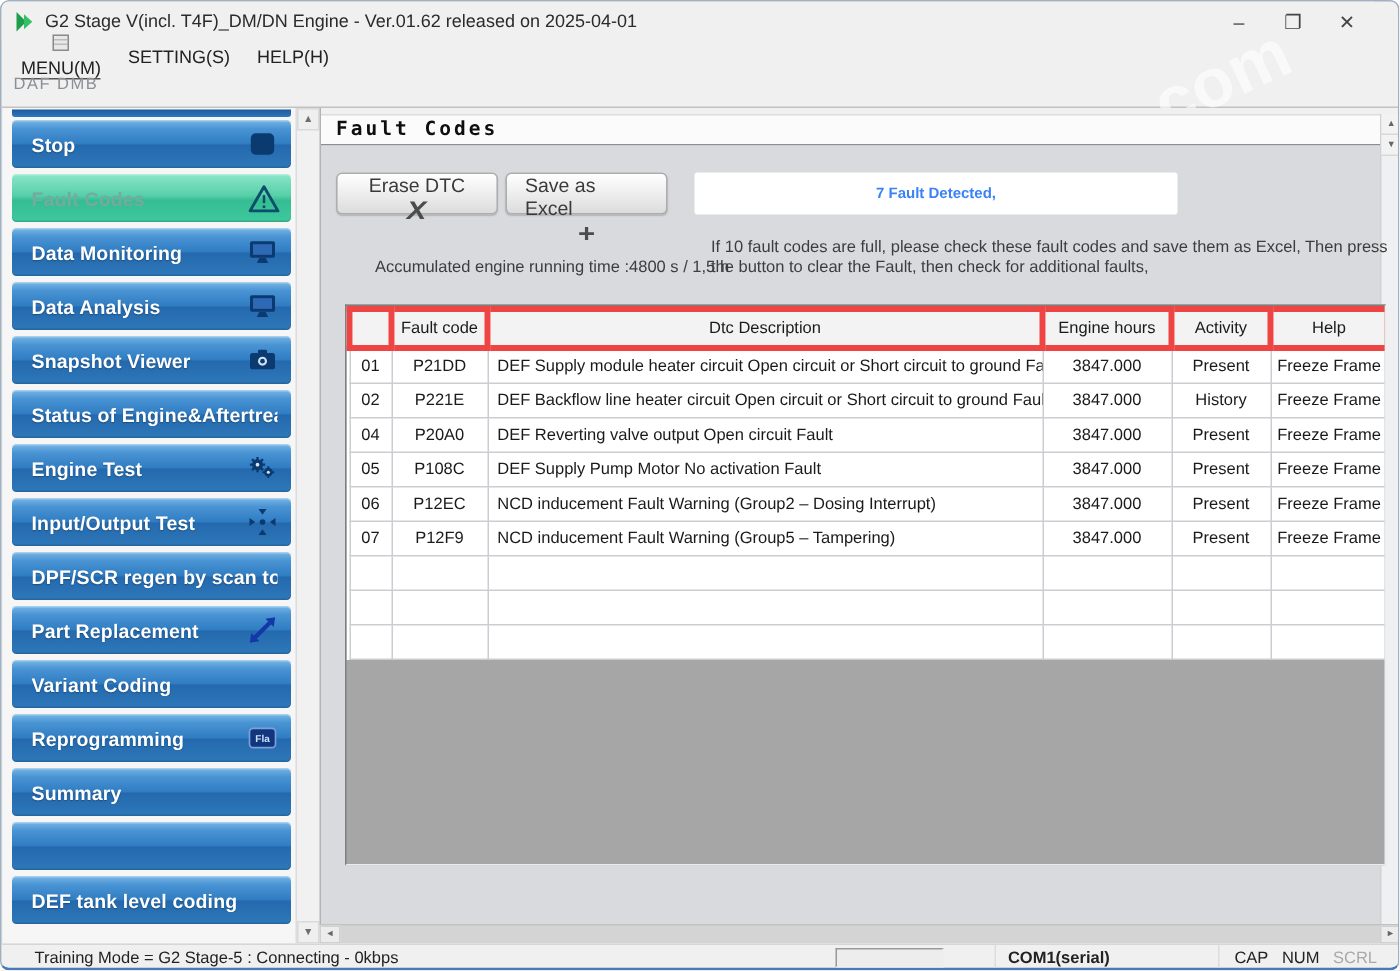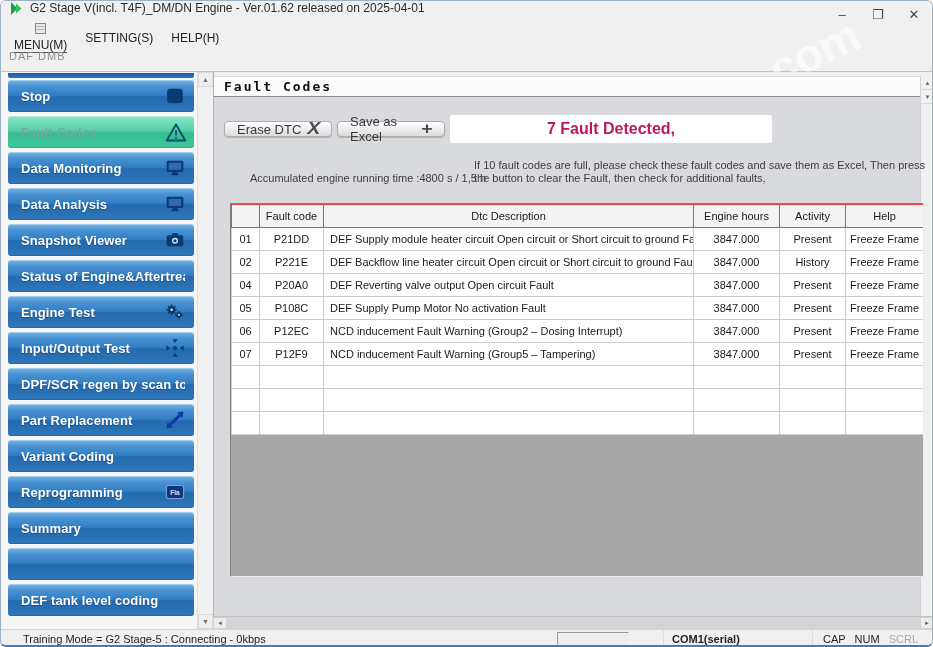--- a/index.html
+++ b/index.html
@@ -1,19 +1,19 @@
 <!DOCTYPE html>
 <html><head>
 <meta charset="utf-8">
 <style>
   html,body{margin:0;padding:0;background:#ffffff;font-family:"Liberation Sans",sans-serif;}
   .window{position:relative;width:933px;height:647px;box-sizing:border-box;background:#f0f0f0;
     border:1px solid #9fb0c0;border-bottom:2px solid #4a7ab5;border-radius:6px;overflow:hidden;}
   
-  .titlebar{position:absolute;top:0;left:0;right:0;height:26px;display:flex;
+  .titlebar{position:absolute;top:0;left:0;right:16px;height:26px;display:flex;align-items:center;
     padding-left:8px;font-size:12px;color:#2b2b2b;background:#f0f0f0;}
   .title-logo{width:15px;height:15px;margin-right:6px;flex:none;}
   .title-text{flex:1;white-space:nowrap;overflow:hidden;}
   .win-controls{display:flex;height:100%;}
   .win-btn{width:36px;display:flex;align-items:center;justify-content:center;font-size:13px;color:#444;}
   
   .menubar{position:absolute;top:26px;left:0;right:0;height:21px;display:flex;align-items:center;
     padding-left:4px;font-size:12px;color:#222;}
   .menu-item{padding:2px 9px;display:flex;align-items:center;gap:4px;flex-direction:column;}
   .menu-item.hot .menu-label{border-bottom:1px solid #555;}
@@ -43,35 +43,35 @@
   .main{position:absolute;top:71px;left:212px;width:721px;height:544px;background:#f0f0f0;
     border-left:1px solid #b3b3b3;box-sizing:border-box;}
   .main-header{position:absolute;top:4px;left:0;right:14px;height:21px;background:#fbfbfb;
     border-top:1px solid #dcdcdc;border-bottom:1px solid #8d8d8d;display:flex;align-items:center;padding-left:10px;box-sizing:border-box;}
   .main-title{font-family:"DejaVu Sans Mono",monospace;font-weight:bold;font-size:13px;letter-spacing:2px;color:#0e0e0e;}
   .vstrip{position:absolute;top:4px;right:0;width:14px;bottom:0;background:#eef0f2;border-left:1px solid #d2d2d2;box-sizing:border-box;}
   .vs-btn{height:13px;display:flex;align-items:center;justify-content:center;font-size:6px;color:#666;
     background:#f2f2f2;border-bottom:1px solid #d8d8d8;}
   .content{position:absolute;top:25px;left:0;right:14px;bottom:0;background:#d9dadd;}
   .toolbar{position:absolute;top:18px;left:10px;display:flex;align-items:center;}
-  .tbtn{width:108px;height:16px;box-sizing:border-box;border:1px solid #adadad;border-radius:4px;
+  .tbtn{width:108px;height:28px;box-sizing:border-box;border:1px solid #adadad;border-radius:4px;
     background:linear-gradient(#ffffff,#ececec 55%,#dcdcdc);display:flex;align-items:center;
     justify-content:space-between;padding:0 12px;font-size:13px;color:#3a3a3a;margin-right:5px;
-    box-shadow:0 1px 1px rgba(0,0,0,.18);}
+    box-shadow:0 1px 1px rgba(0,0,0,.18);flex-direction:column;}
   .tbtn .glyph{font-weight:bold;font-size:17px;color:#4c4c4c;transform:scaleX(1.15);}
-  .msgbox{width:322px;height:28px;margin-left:0;background:#ffffff;border-radius:2px;display:flex;
-    align-items:center;justify-content:center;font-weight:bold;font-size:16px;color:#be185d;}
+  .msgbox{width:322px;height:28px;margin-left:13px;background:#ffffff;border-radius:2px;display:flex;
+    align-items:center;justify-content:center;font-weight:bold;font-size:10px;color:#3b82f6;}
   .runtime{position:absolute;top:75px;left:36px;font-size:11px;color:#3d3d3d;}
   .note{position:absolute;top:62px;left:260px;width:452px;font-size:11px;line-height:13px;color:#3d3d3d;}
   
   .gridwrap{position:absolute;top:106px;left:16px;width:694px;height:374px;box-sizing:border-box;
     background:#a6a6a6;border:1px solid;border-color:#7f7f7f #ececec #ececec #7f7f7f;overflow:hidden;}
   table.grid{border-collapse:collapse;table-layout:fixed;width:692px;background:#fff;
     font-size:11px;color:#1a1a1a;}
-  table.grid th{height:22px;background:#f3f3f3;border:1px solid #ef4444;font-weight:normal;
+  table.grid th{height:22px;background:#f3f3f3;border:4px solid #ef4444;font-weight:normal;
     overflow:hidden;white-space:nowrap;padding:0 2px;}
   table.grid td{height:23px;border:1px solid #cacdd1;text-align:center;padding:0 4px;
     overflow:hidden;white-space:nowrap;box-sizing:border-box;}
   table.grid td.desc{text-align:left;padding-left:6px;}
   
   .hscroll{position:absolute;top:615px;left:212px;width:721px;height:13px;background:#d4d4d4;
     border-top:1px solid #c2c2c2;box-sizing:border-box;}
   .hs-btn{position:absolute;top:0;width:14px;height:12px;display:flex;align-items:center;justify-content:center;
     font-size:6px;color:#666;background:#ececec;border:1px solid #d0d0d0;box-sizing:border-box;}
   .statusbar{position:absolute;top:628px;left:0;right:0;height:17px;background:#f0f0f0;

